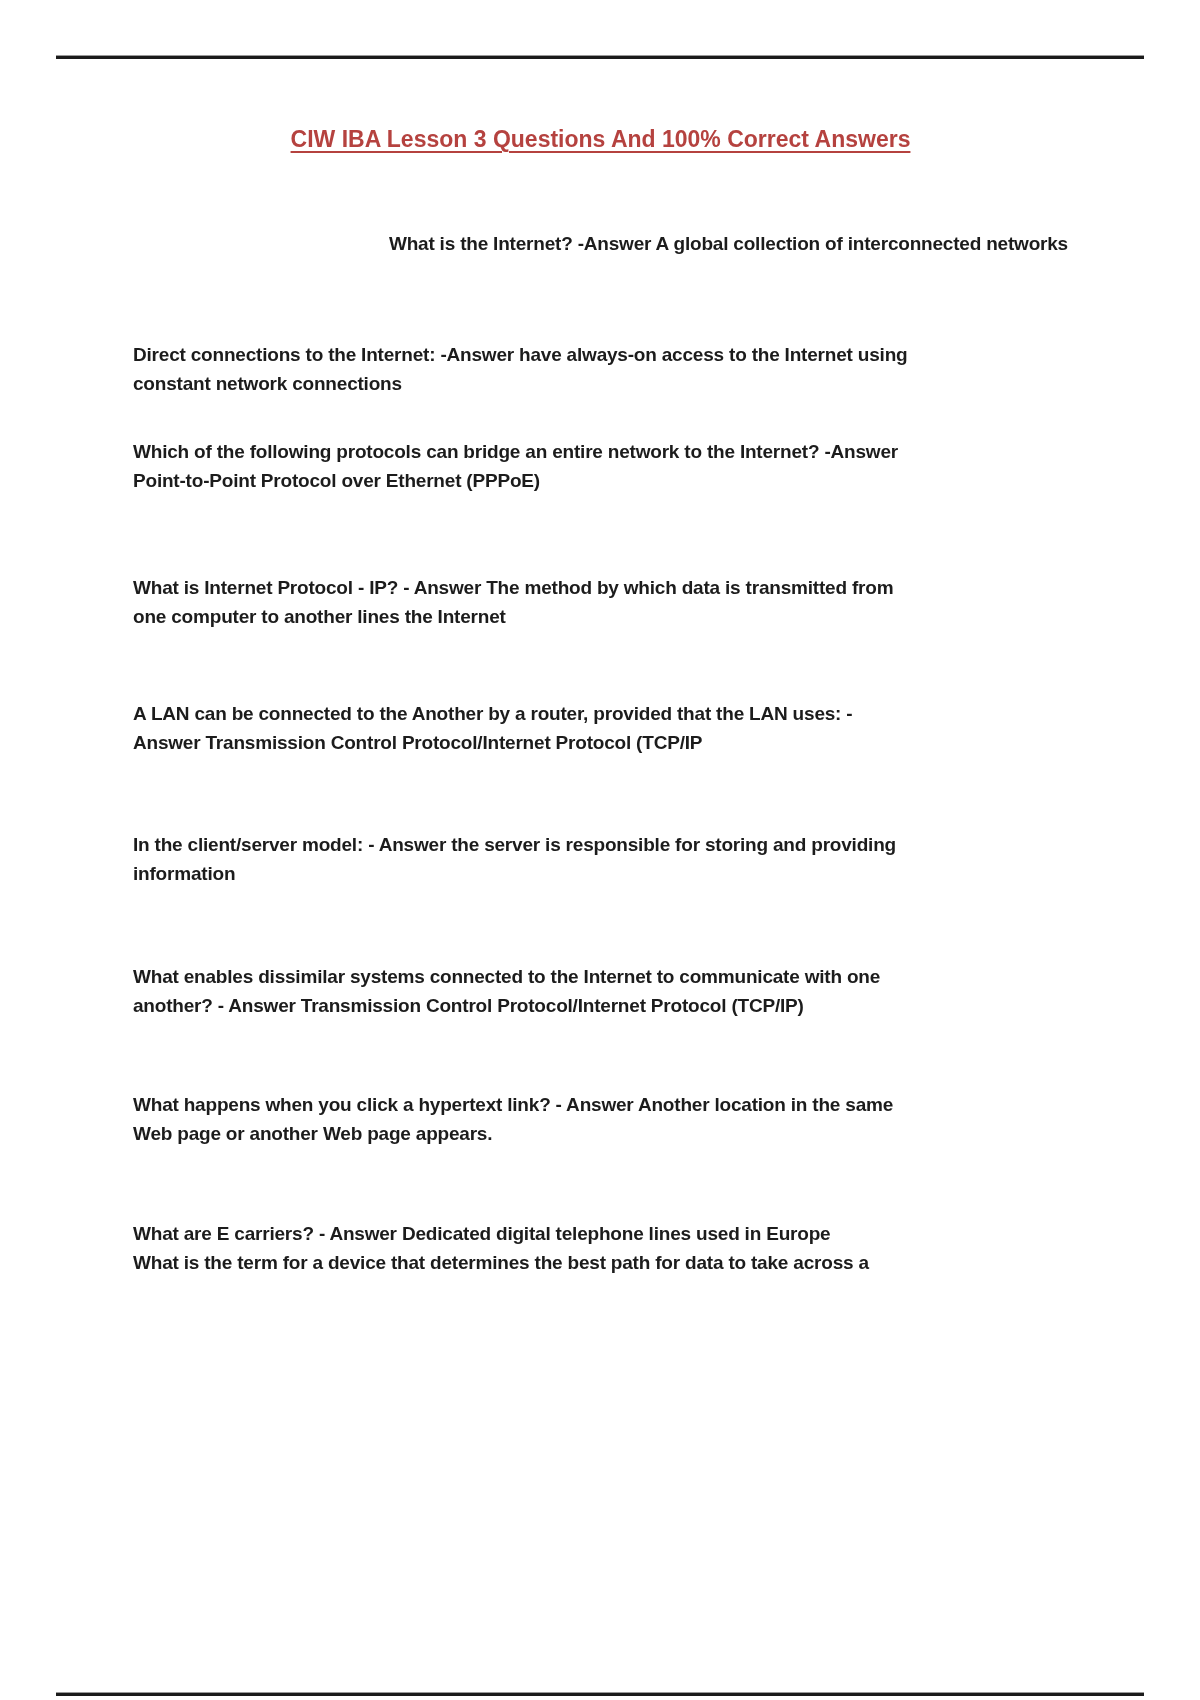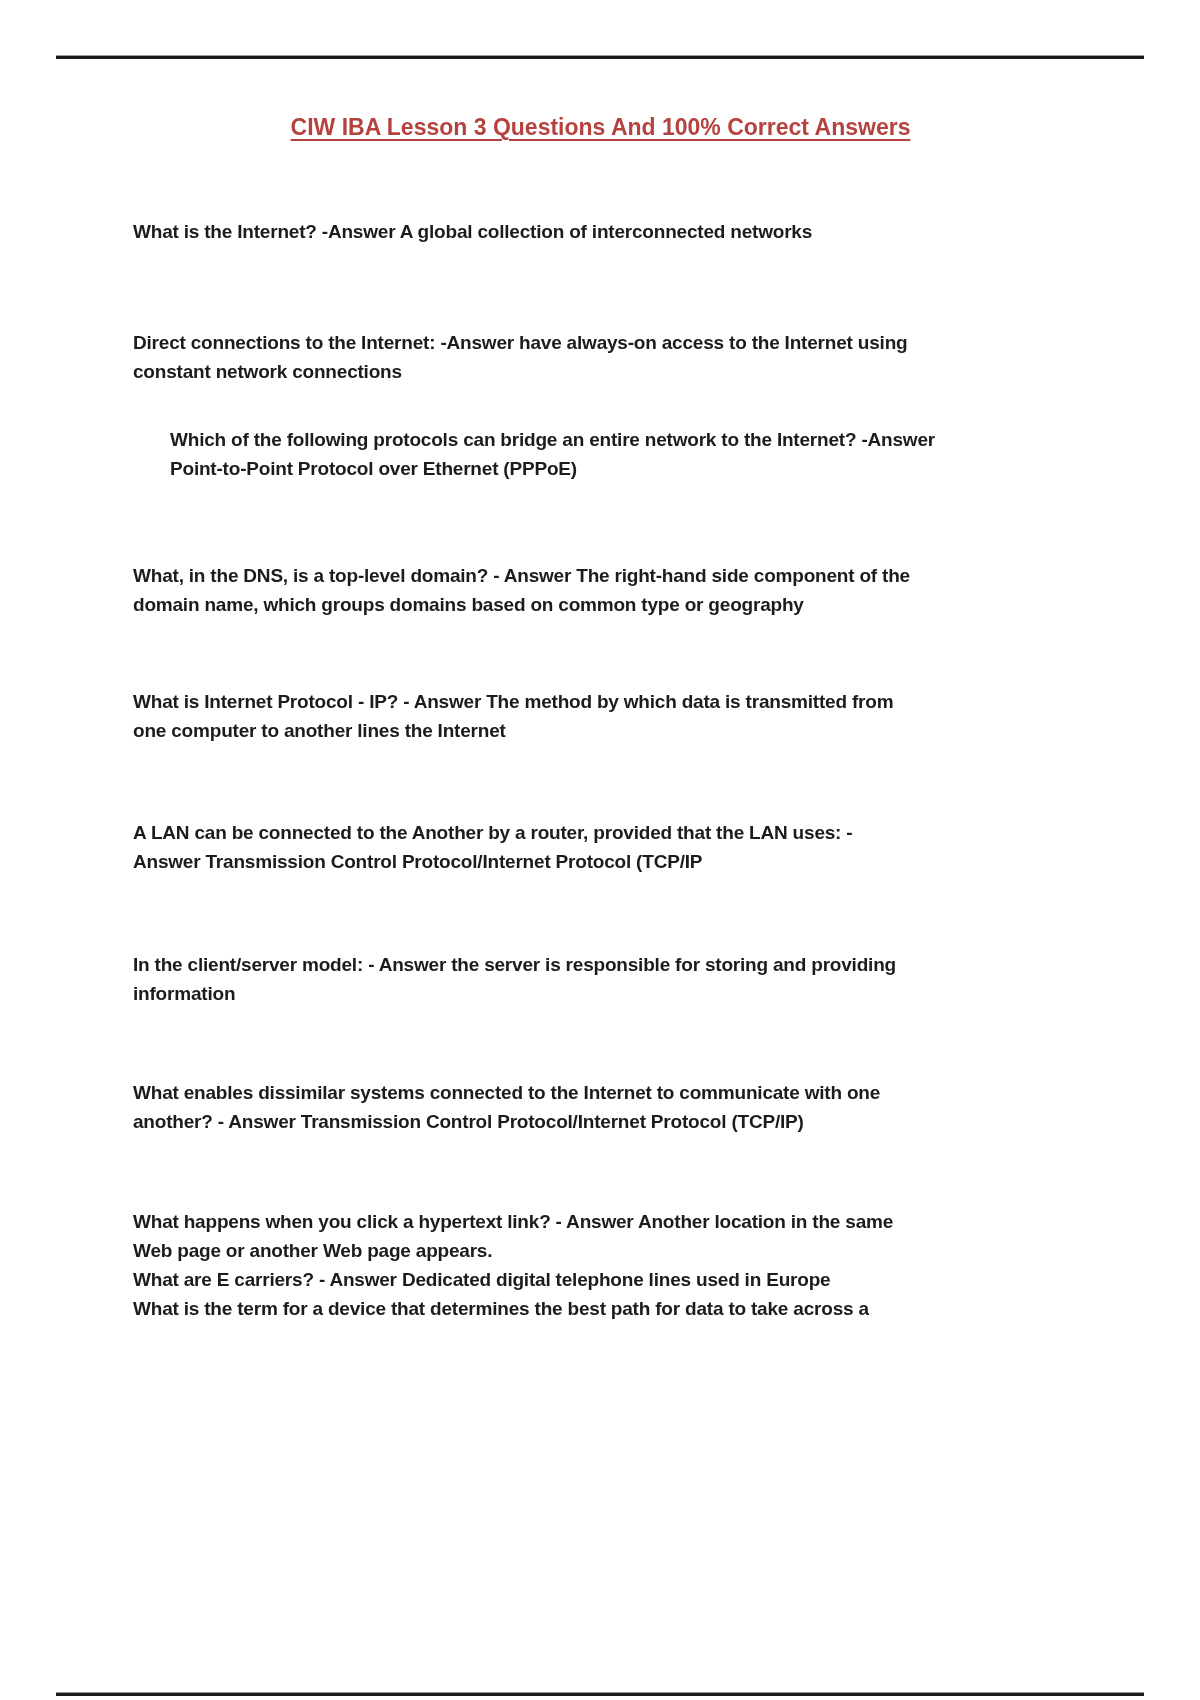--- a/index.html
+++ b/index.html
@@ -23,21 +23,21 @@
     background: #1b1b1b;
     border-top: 1px solid #9a9a9a;
     box-sizing: border-box;
   }
   .rule-top { top: 55px; }
   .rule-bottom { top: 1692px; }
 
   .content {
     position: absolute;
     left: 133px;
-    top: 0;
+    top: 12px;
     width: 935px;
     padding-top: 112px;
   }
   .doc-title {
     margin: 0 0 75px 0;
     text-align: center;
     font-size: 23px;
     font-weight: bold;
     line-height: 30px;
     color: #b5423f;
@@ -48,23 +48,23 @@
   }
   .para {
     margin: 0;
     font-size: 19px;
     font-weight: bold;
     line-height: 29px;
     letter-spacing: -0.2px;
     color: #1c1c1c;
     white-space: pre-line;
   }
-  .para:nth-of-type(1)  { margin-bottom: 82px; }
+  .para:nth-of-type(1)  { margin-bottom: 82px; text-align: right; }
   .para:nth-of-type(2)  { margin-bottom: 39px; }
-  .para:nth-of-type(3)  { margin-bottom: 78px; margin-left: 37px; }
+  .para:nth-of-type(3)  { margin-bottom: 78px; }
   .para:nth-of-type(4)  { margin-bottom: 68px; }
   .para:nth-of-type(5)  { margin-bottom: 73px; }
   .para:nth-of-type(6)  { margin-bottom: 74px; }
   .para:nth-of-type(7)  { margin-bottom: 70px; }
   .para:nth-of-type(8)  { margin-bottom: 71px; }
   .para:nth-of-type(9)  { }
   .para:nth-of-type(10) { }
 </style>
 </head>
 <body>
@@ -73,22 +73,20 @@
   <div class="rule rule-top"></div>
 
   <div class="content">
     <h1 class="doc-title">CIW IBA Lesson 3 Questions And 100% Correct Answers</h1>
 
     <p class="para">What is the Internet? -Answer A global collection of interconnected networks</p>
     <p class="para">Direct connections to the Internet: -Answer have always-on access to the Internet using
 constant network connections</p>
     <p class="para">Which of the following protocols can bridge an entire network to the Internet? -Answer
 Point-to-Point Protocol over Ethernet (PPPoE)</p>
-    <p class="para">What, in the DNS, is a top-level domain? - Answer The right-hand side component of the
-domain name, which groups domains based on common type or geography</p>
     <p class="para">What is Internet Protocol - IP? - Answer The method by which data is transmitted from
 one computer to another lines the Internet</p>
     <p class="para">A LAN can be connected to the Another by a router, provided that the LAN uses: -
 Answer Transmission Control Protocol/Internet Protocol (TCP/IP</p>
     <p class="para">In the client/server model: - Answer the server is responsible for storing and providing
 information</p>
     <p class="para">What enables dissimilar systems connected to the Internet to communicate with one
 another? - Answer Transmission Control Protocol/Internet Protocol (TCP/IP)</p>
     <p class="para">What happens when you click a hypertext link? - Answer Another location in the same
 Web page or another Web page appears.</p>

